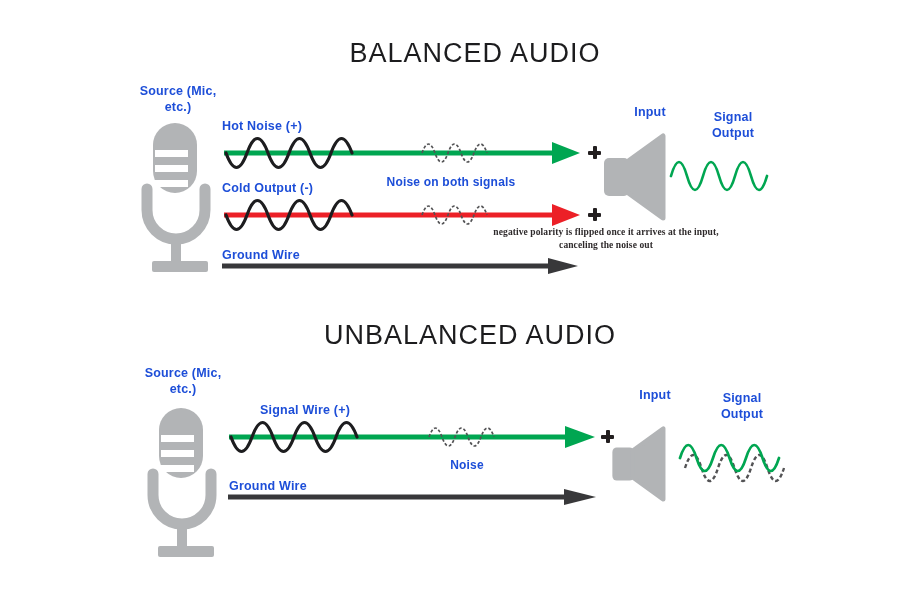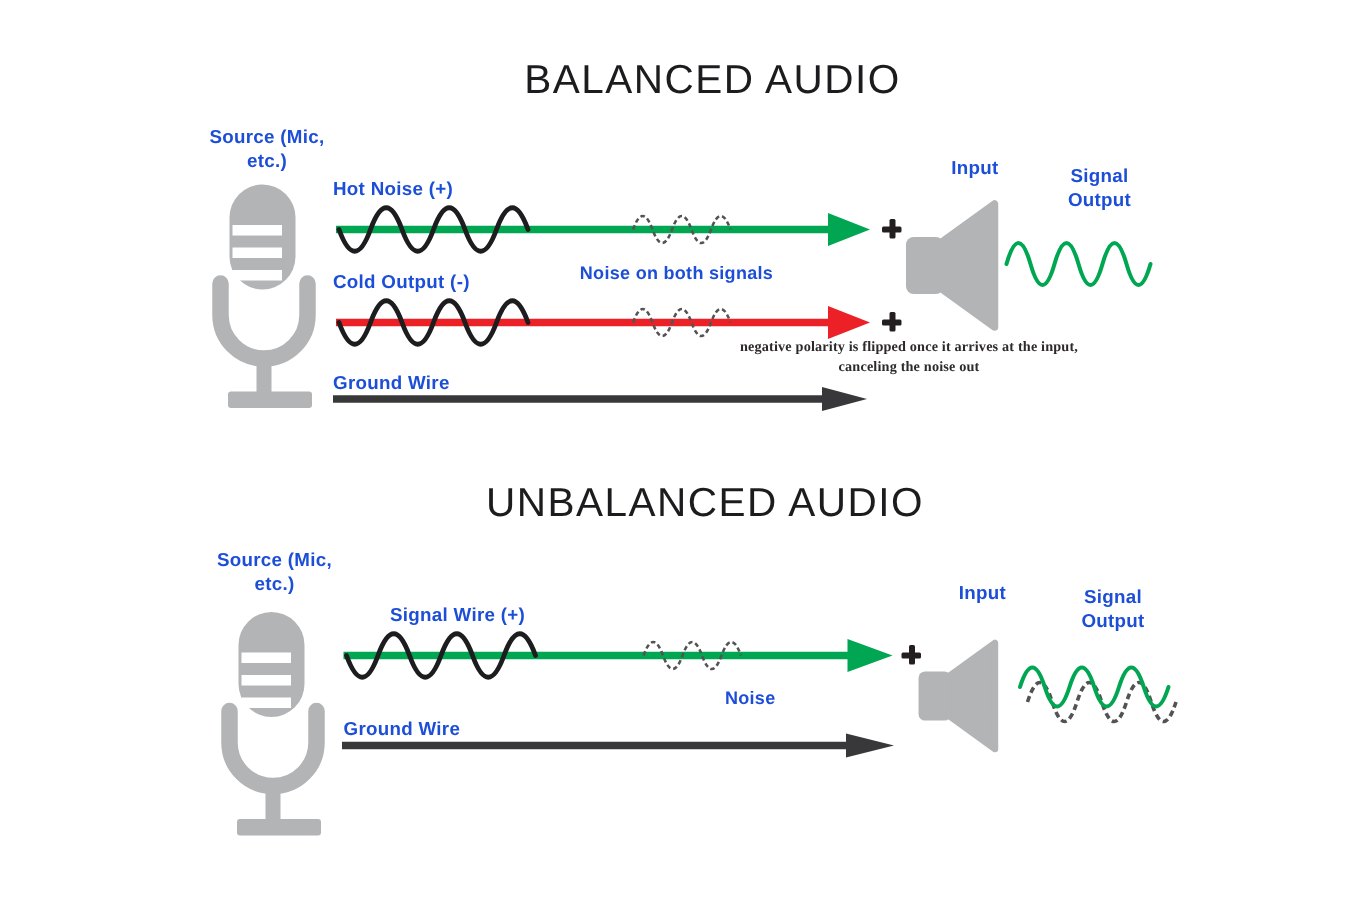--- a/index.html
+++ b/index.html
@@ -125,21 +125,21 @@
     <div class="abs lbl" style="left:226px;top:402px;margin-left:34px;">Signal Wire (+)</div>
 
     <svg class="abs" style="left:227px;top:414px;" width="370" height="46">
       <line class="line-green" x1="2" y1="23" x2="342" y2="23" stroke-width="5"></line>
       <polygon class="head-green" points="338,12 368,23 338,34"></polygon>
       <path class="noise-squiggle" d="M202,23 q6.5,-18 13,0 t13,0 t13,0 t13,0 t13,0"></path>
       <path class="wave" d="M4,23 q10.5,29 21,0 t21,0 t21,0 t21,0 t21,0 t21,0"></path>
     </svg>
     <span class="abs plus" style="left:601px;top:430px;"></span>
 
-    <div class="abs lbl center" style="left:417px;top:458px;width:100px;font-size:12px;text-align:right;">Noise</div>
+    <div class="abs lbl center" style="left:417px;top:458px;width:100px;font-size:12px;">Noise</div>
 
     <div class="abs lbl" style="left:229px;top:478px;">Ground Wire</div>
 
     <svg class="abs" style="left:226px;top:488px;" width="372" height="18">
       <line class="line-dark" x1="2" y1="9" x2="340" y2="9" stroke-width="5"></line>
       <polygon class="head-dark" points="338,1 370,9 338,17"></polygon>
     </svg>
 
     <div class="abs lbl center" style="left:605px;top:387px;width:100px;">Input</div>
 

